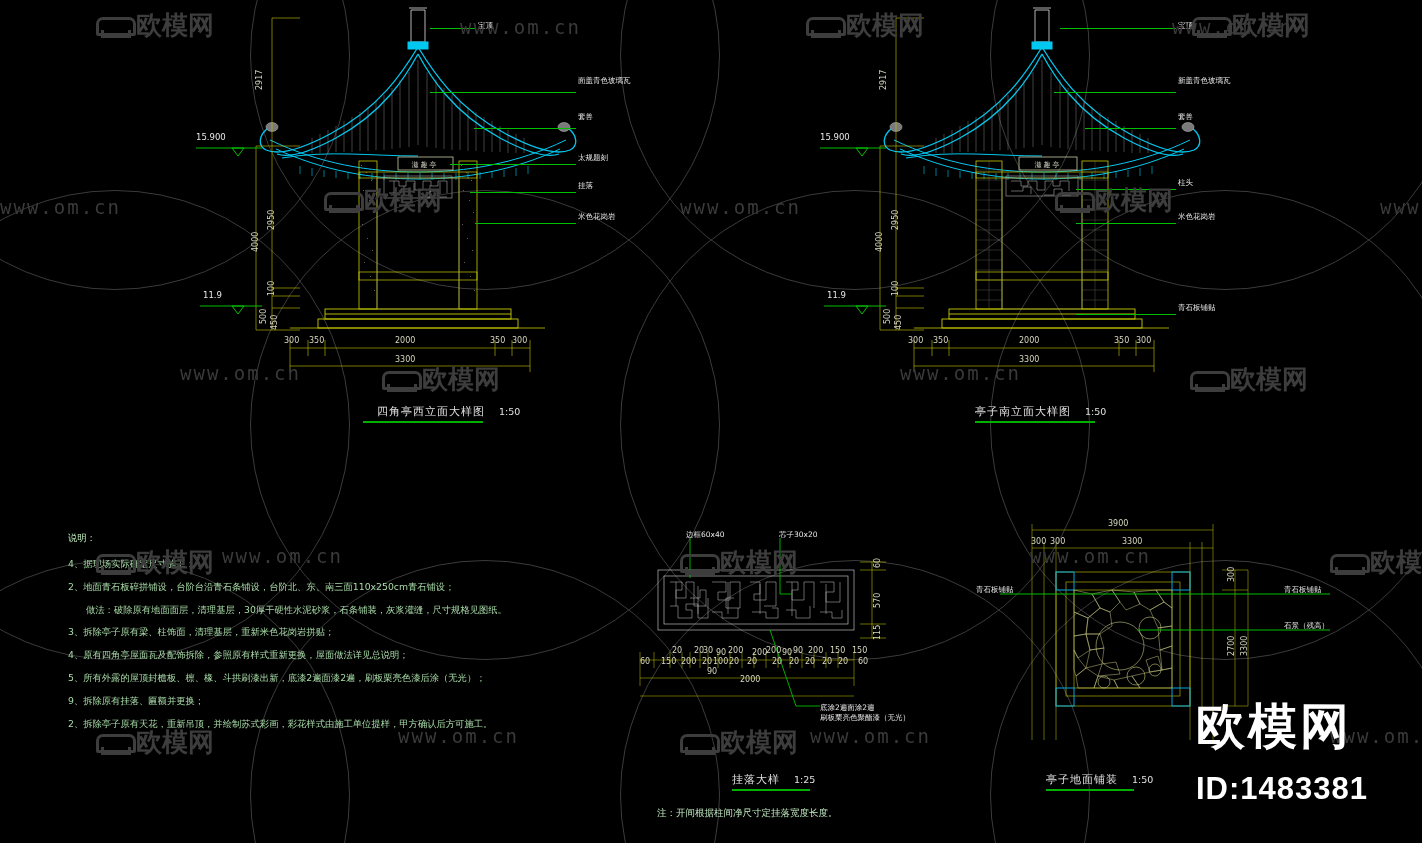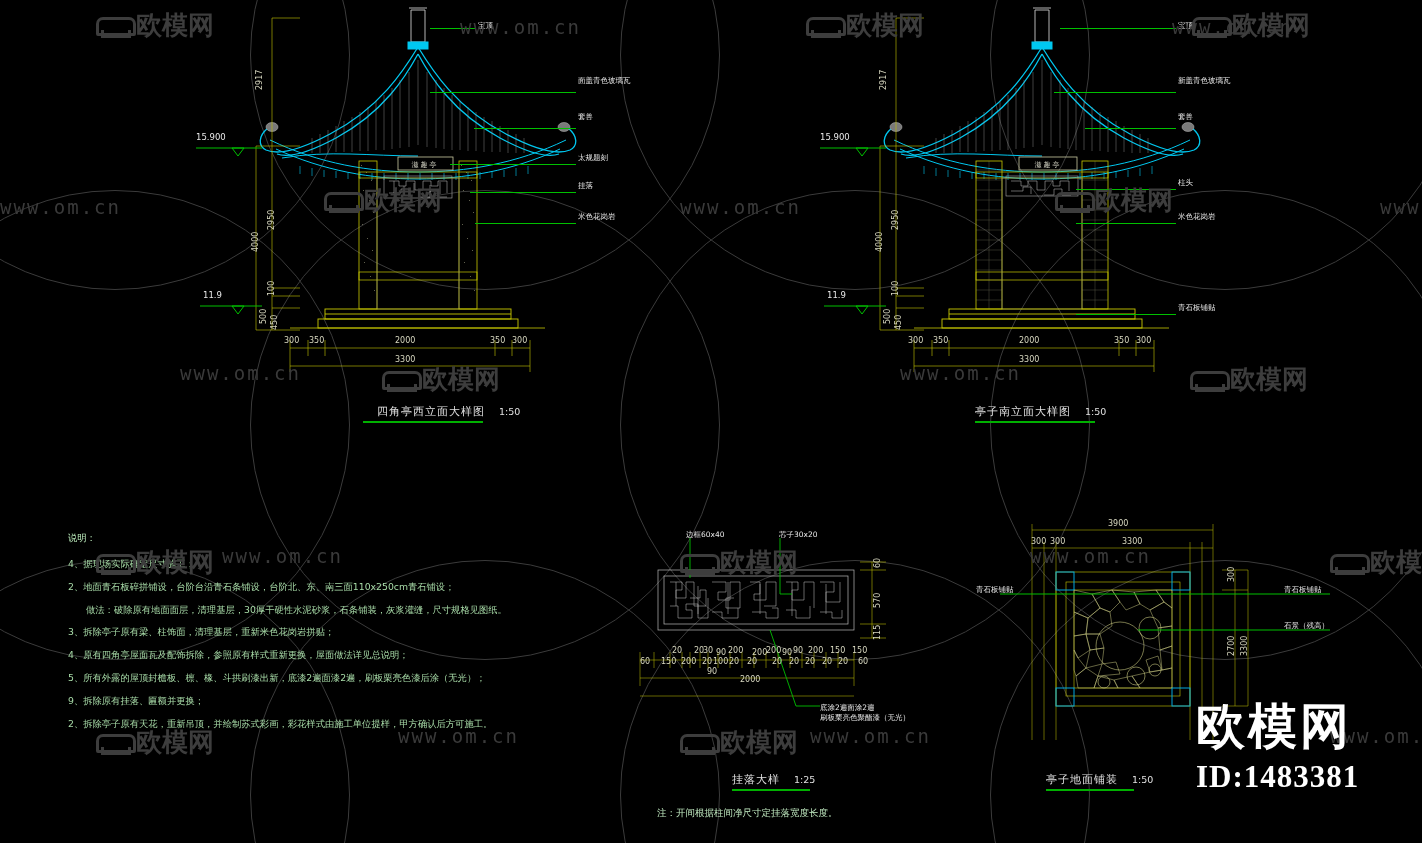--- a/index.html
+++ b/index.html
@@ -64,21 +64,21 @@
   }
   .wm-big {
     position: absolute;
     color: #fff;
     font-weight: bold;
     user-select: none;
     white-space: nowrap;
     z-index: 60;
   }
   .wm-big .cn { font-size: 49px; letter-spacing: 3px; line-height: 1; }
-  .wm-big .idl { font-size: 31px; letter-spacing: 1px; margin-top: 8px; font-family:Liberation Serif, serif;}
+  .wm-big .idl { font-size: 31px; letter-spacing: 1px; margin-top: 20px; font-family:Liberation Sans, sans-serif;}
   .dimtxt {
     position: absolute;
     color: #d8d8c0;
     font-size: 8px;
     line-height: 1;
     white-space: nowrap;
     font-family: "DejaVu Sans", "Liberation Sans", sans-serif;
   }
   .lbl {
     position: absolute;

